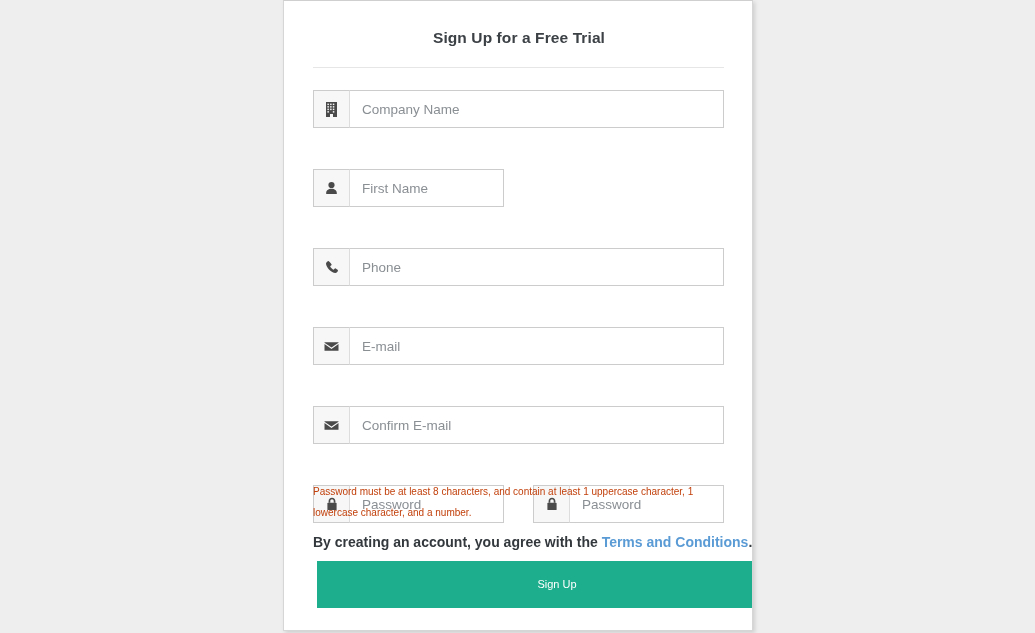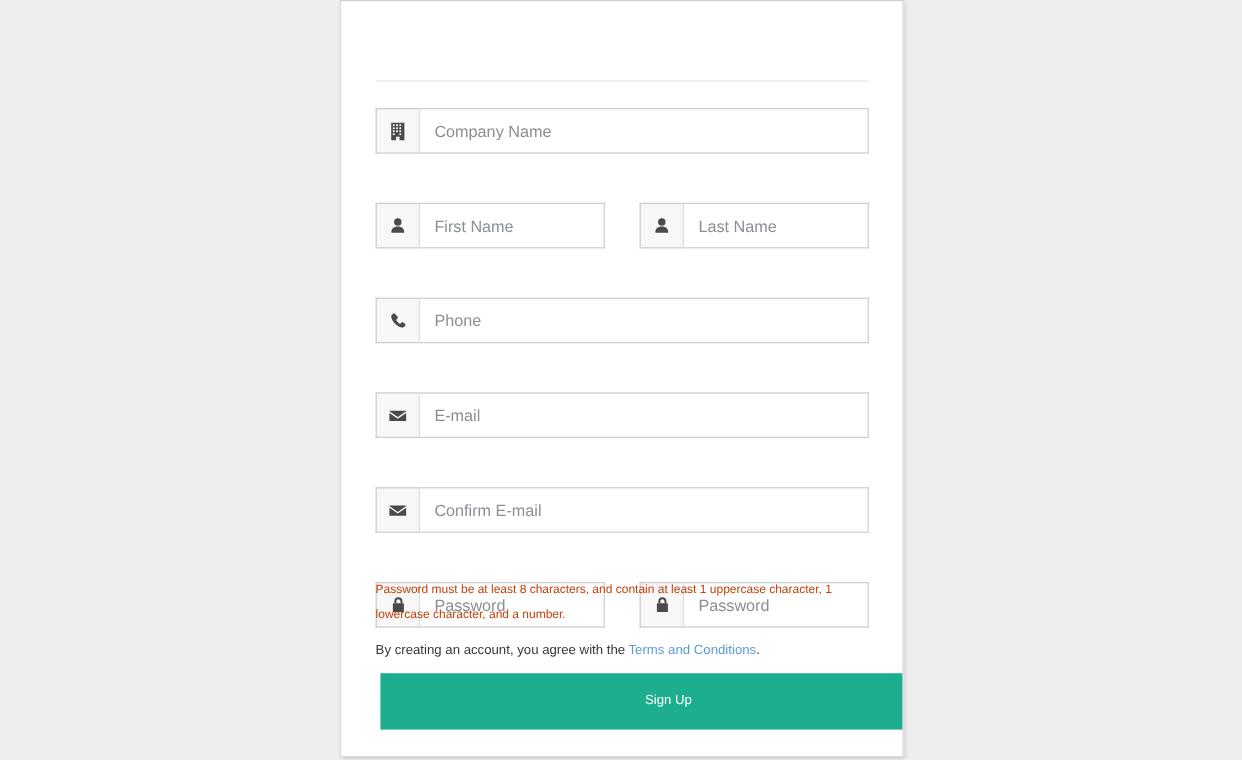--- a/index.html
+++ b/index.html
@@ -137,24 +137,25 @@
     font-size: 10px;
     line-height: 21px;
     color: #c2410c;
   }
 
   .terms-text {
     position: absolute;
     left: 29px;
     top: 532px;
     width: 420px;
-    font-size: 11px;
+    font-size: 14px;
     line-height: 18px;
     color: #33383d;
     white-space: nowrap;
+    font-weight: bold;
   }
 
   .terms-link {
     color: #5b9bd5;
     text-decoration: none;
   }
 
   
   .signup-button {
     position: absolute;
@@ -174,20 +175,21 @@
   }
 </style>
 </head>
 <body>
 
 <div class="page">
 
   <div class="signup-card">
     <div class="card-inner">
 
+      <div class="card-title">Sign Up for a Free Trial</div>
 
       <div class="title-divider"></div>
 
       <div class="form-area">
 
         <div class="field-row">
           <div class="input-group full">
             <span class="input-addon">
               <svg width="13" height="15" viewBox="0 0 13 15" aria-hidden="true">
                 <path d="M1 0h11v15H8v-3H5v3H1V0z"></path>
@@ -211,29 +213,20 @@
         <div class="field-row two-col">
           <div class="input-group half">
             <span class="input-addon">
               <svg width="13" height="14" viewBox="0 0 13 14" aria-hidden="true">
                 <circle cx="6.5" cy="4" r="3.1"></circle>
                 <path d="M6.5 7.8c-3.2 0-5.3 1.9-5.3 4.1V13h10.6v-1.1c0-2.2-2.1-4.1-5.3-4.1z"></path>
               </svg>
             </span>
             <input class="text-input" type="text" placeholder="First Name" style="">
           </div>
-          <div class="input-group half">
-            <span class="input-addon">
-              <svg width="13" height="14" viewBox="0 0 13 14" aria-hidden="true">
-                <circle cx="6.5" cy="4" r="3.1"></circle>
-                <path d="M6.5 7.8c-3.2 0-5.3 1.9-5.3 4.1V13h10.6v-1.1c0-2.2-2.1-4.1-5.3-4.1z"></path>
-              </svg>
-            </span>
-            <input class="text-input" type="text" placeholder="Last Name" style="">
-          </div>
         </div>
 
         <div class="field-row">
           <div class="input-group full">
             <span class="input-addon">
               <svg width="14" height="14" viewBox="0 0 14 14" aria-hidden="true">
                 <path d="M3.6 1.0C2.9 1.0 1.0 2.3 1.0 3.6c0 3.9 5.5 9.4 9.4 9.4 1.3 0 2.6-1.9 2.6-2.6 0-.4-2.4-2.1-2.8-2.1-.4 0-1.3 1.5-1.8 1.5-.6 0-3.2-2.6-3.2-3.2 0-.5 1.5-1.4 1.5-1.8 0-.4-1.7-2.8-2.1-2.8z"></path>
               </svg>
             </span>
             <input class="text-input" type="tel" placeholder="Phone" style="">

